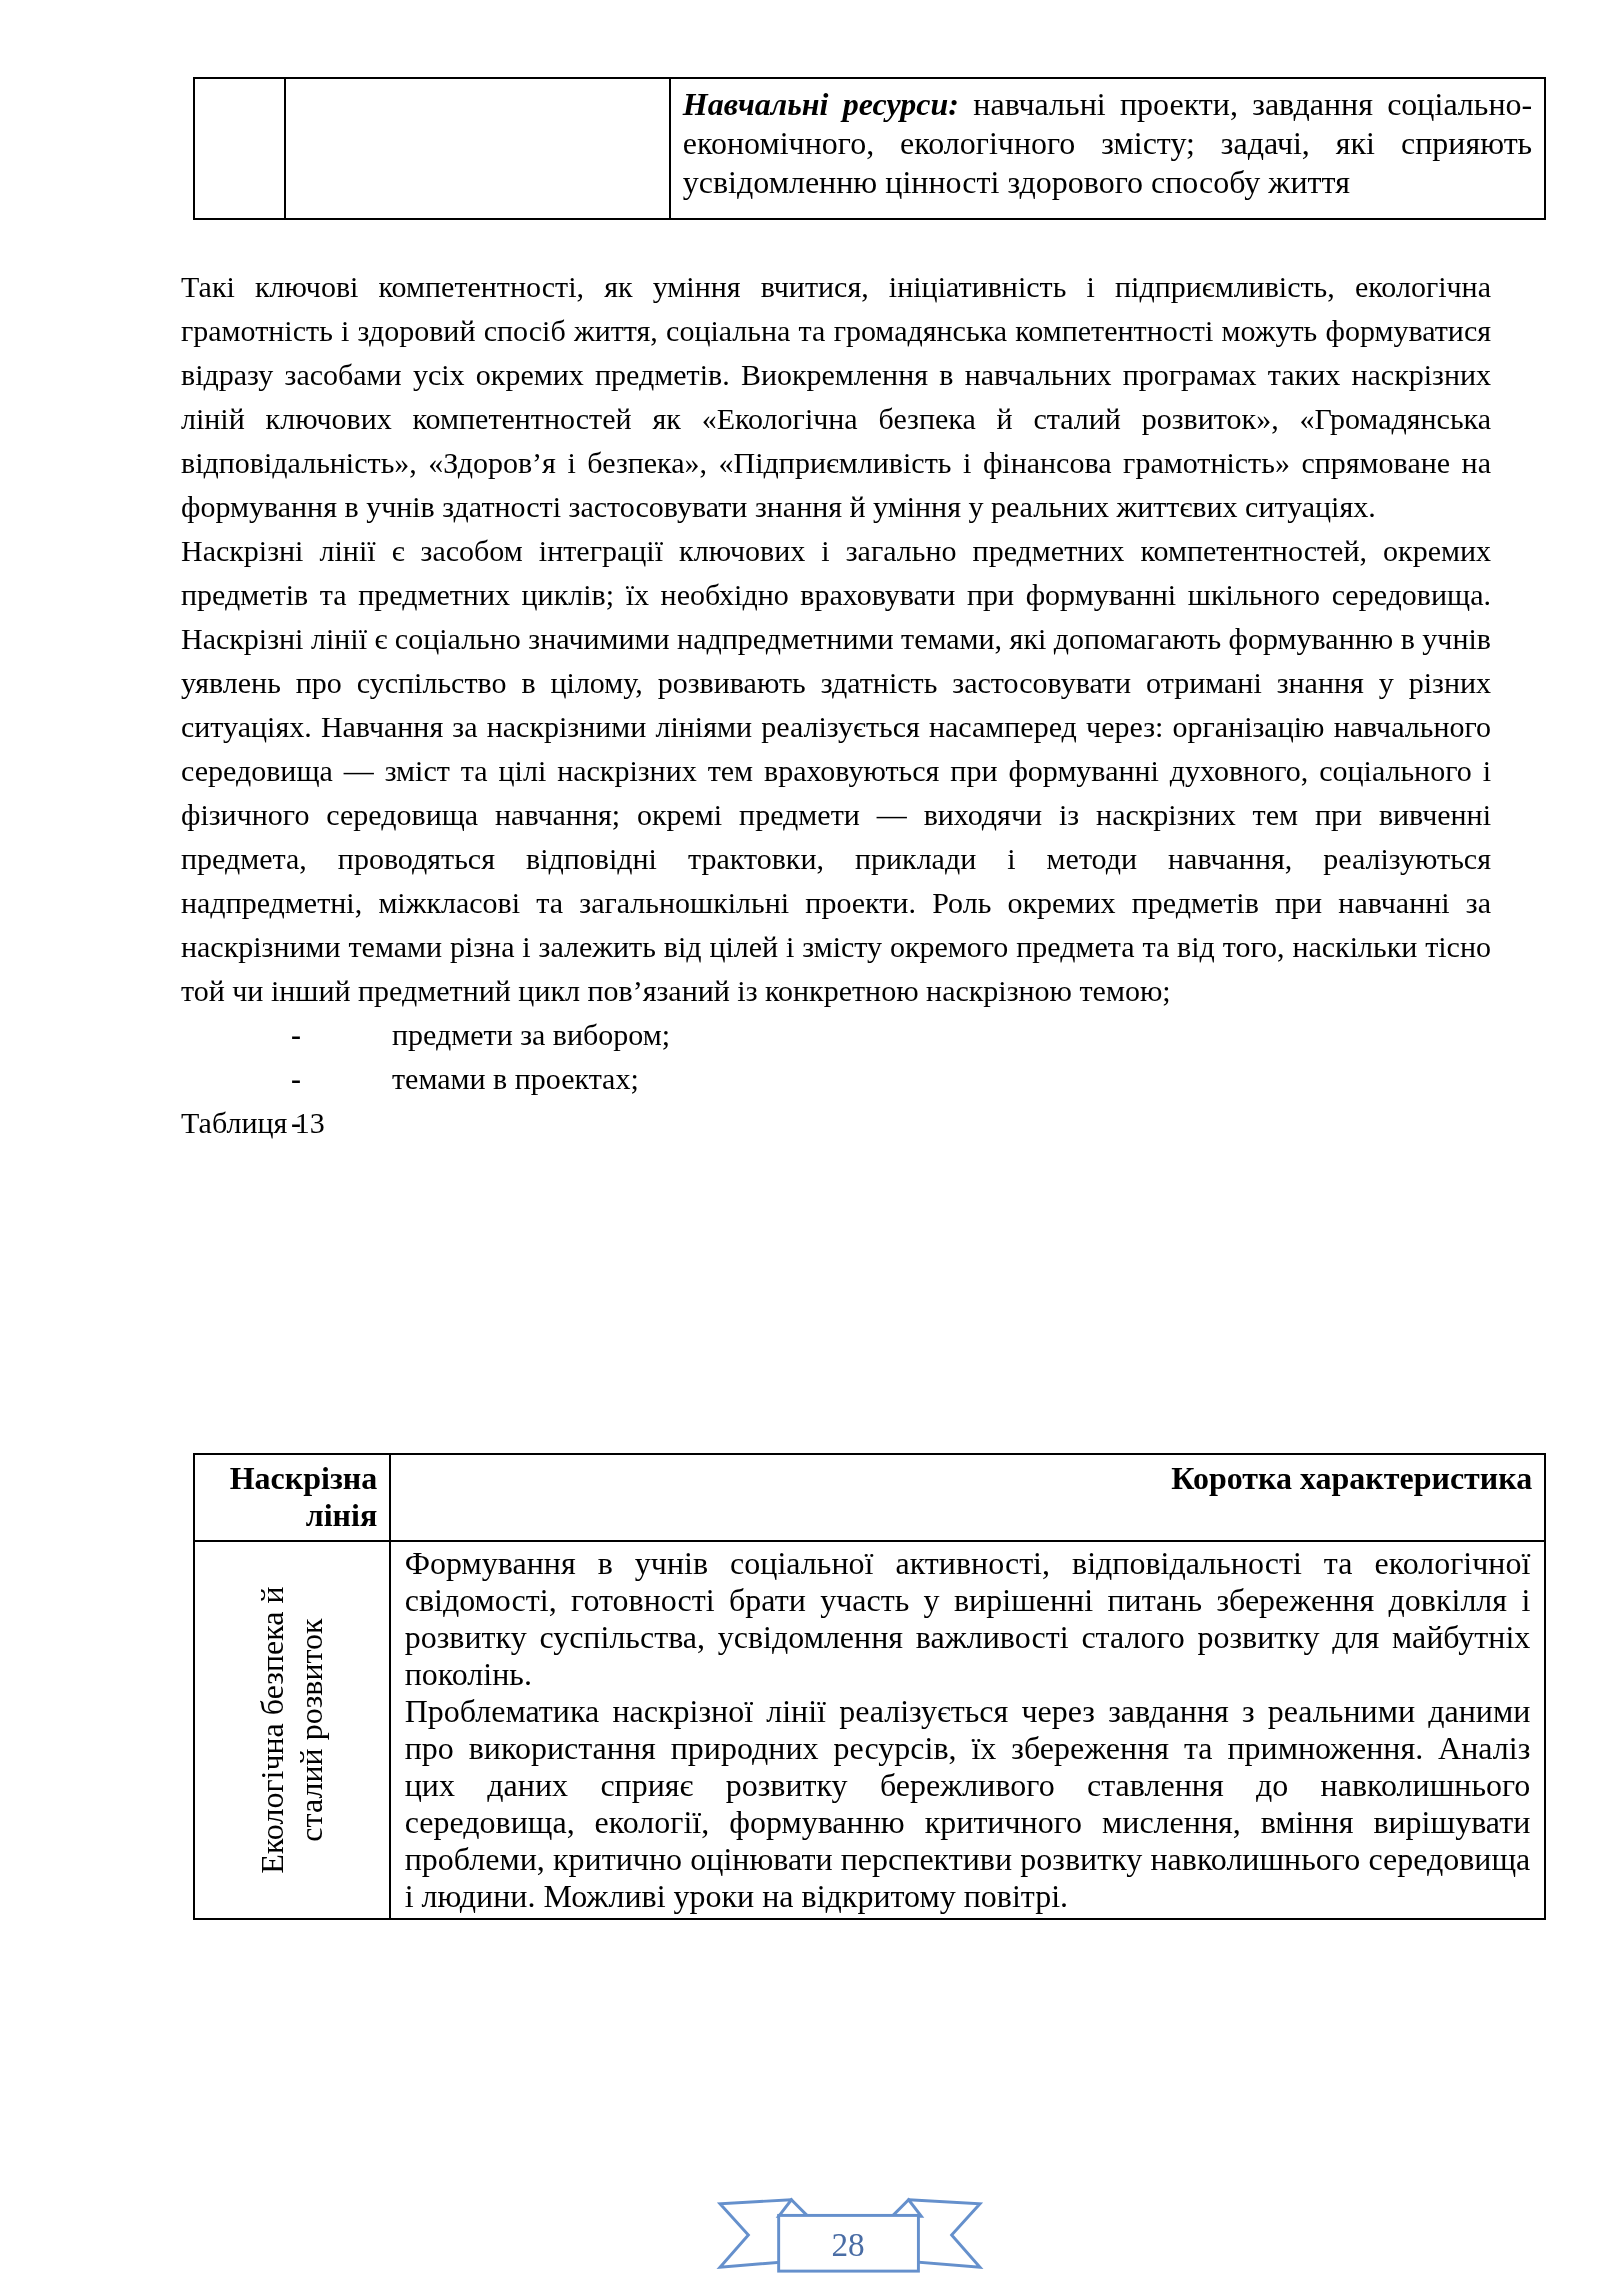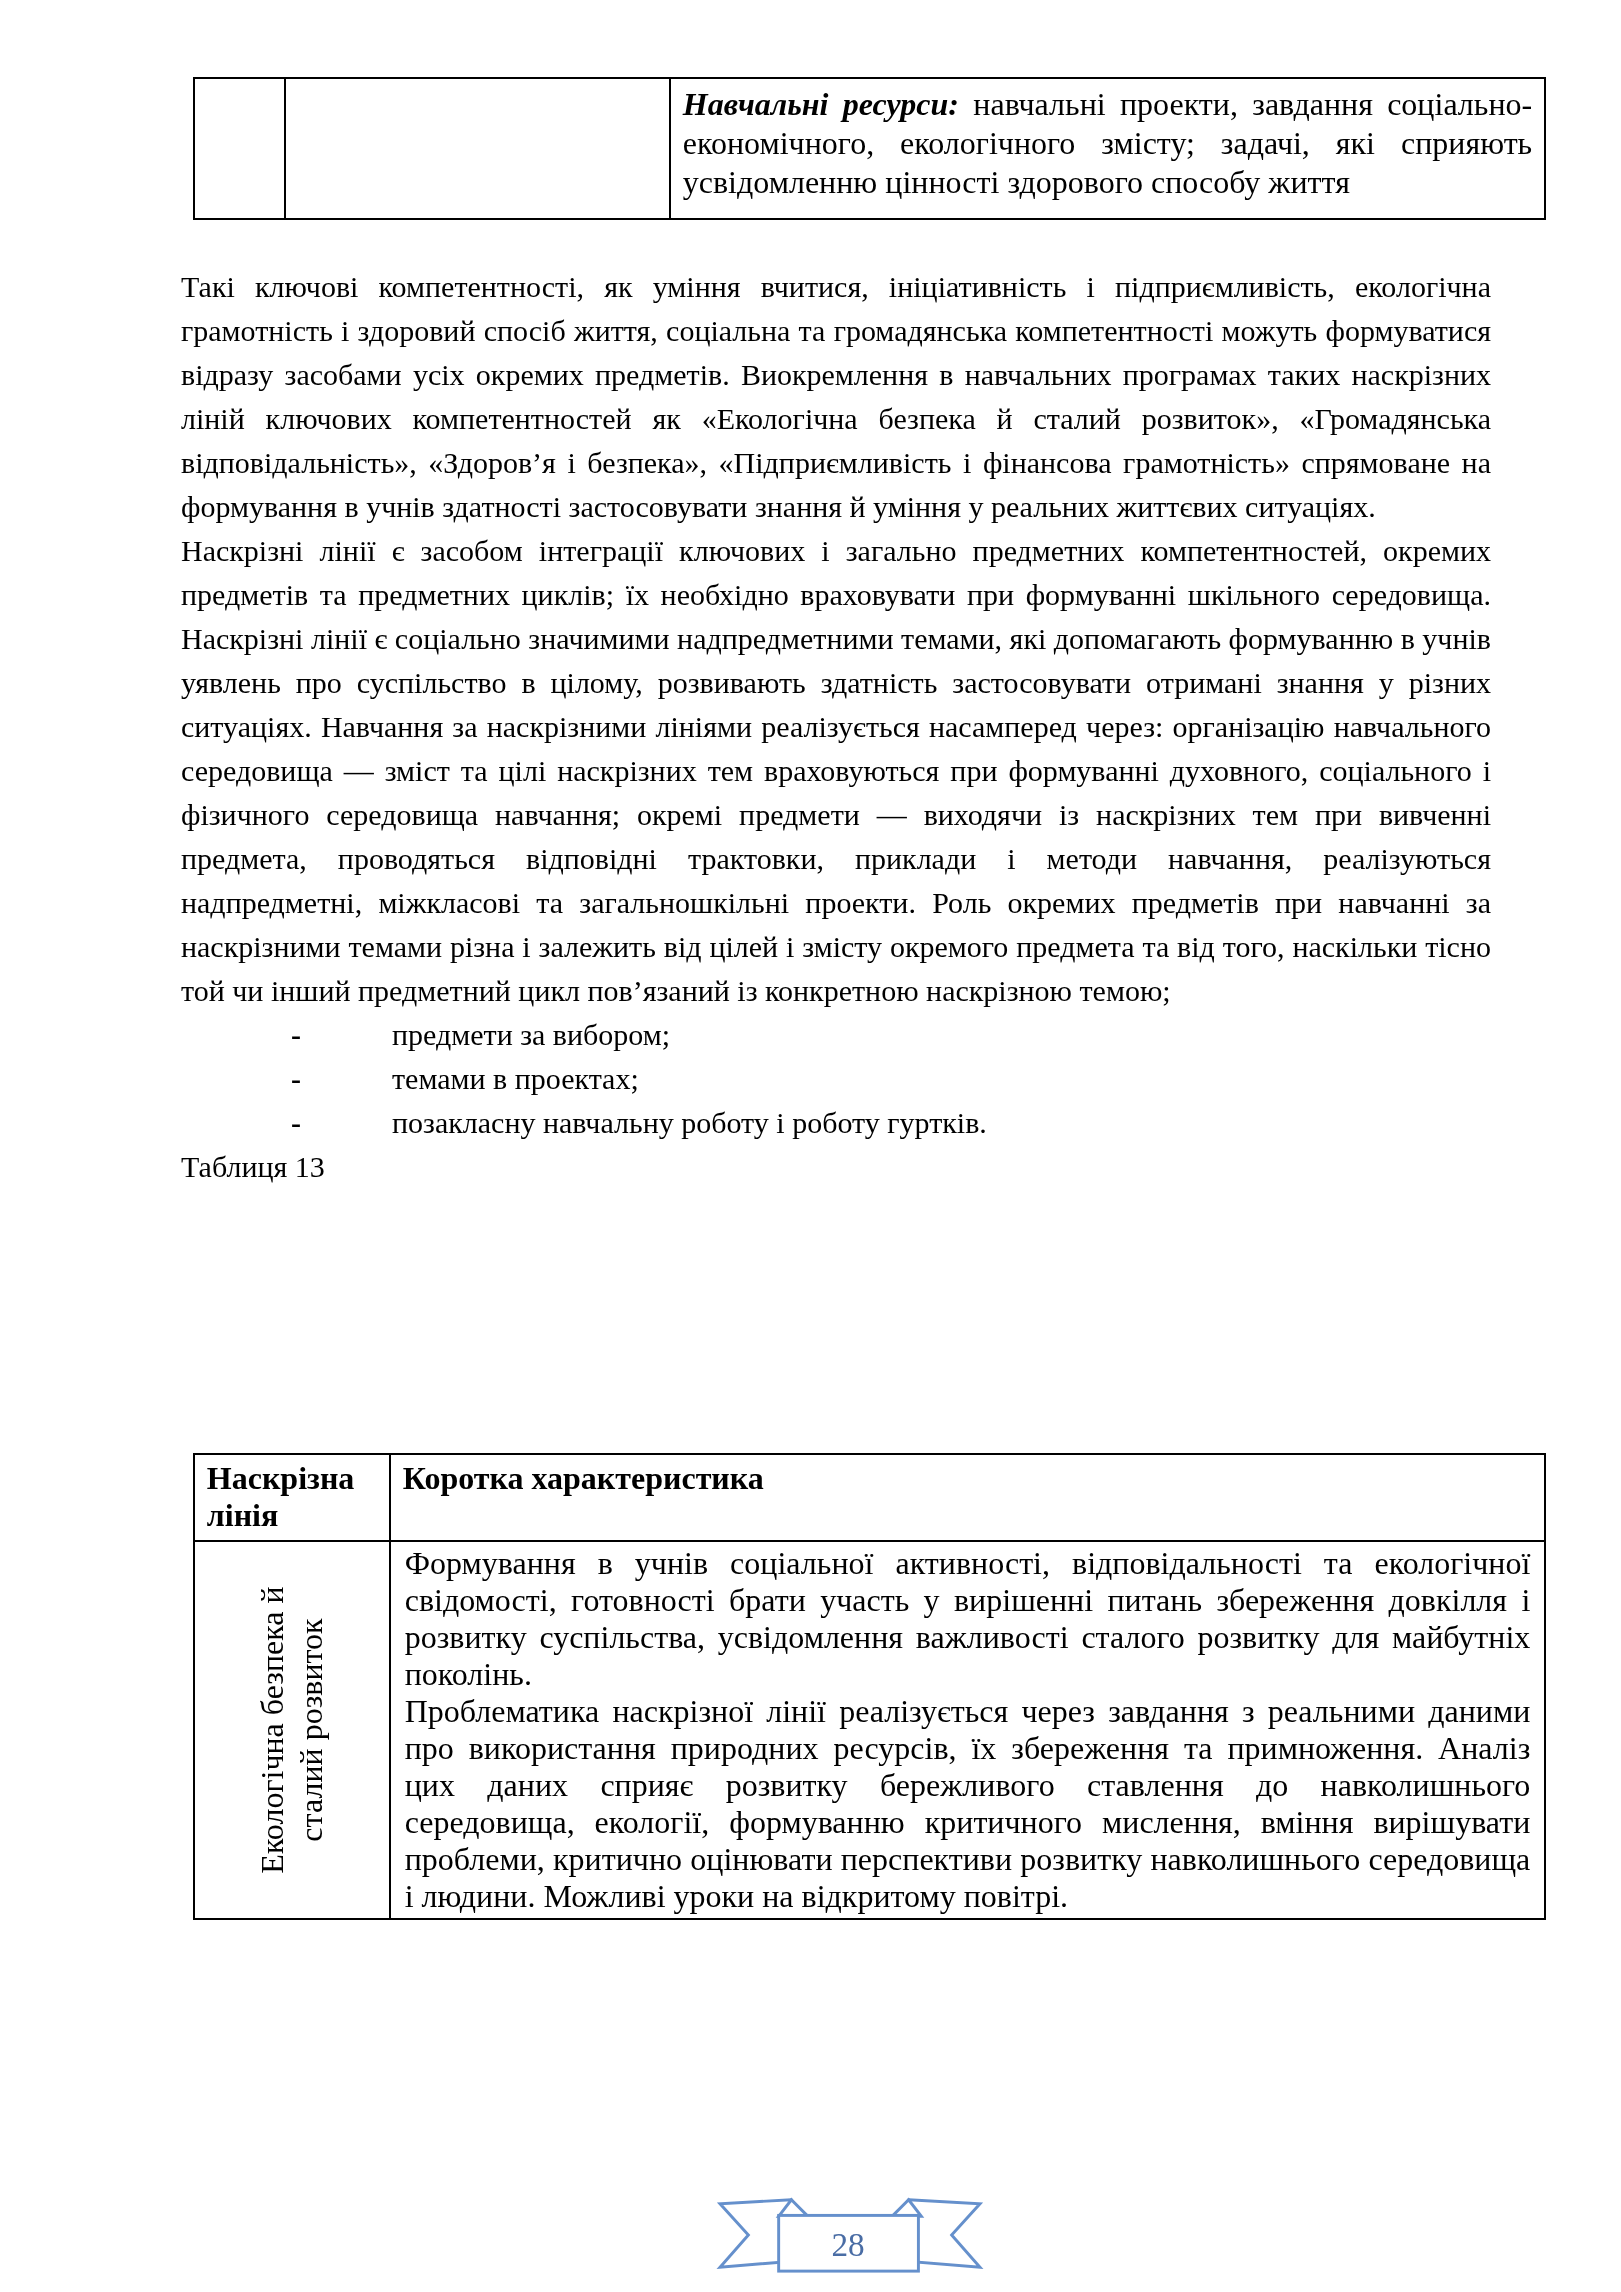--- a/index.html
+++ b/index.html
@@ -38,21 +38,21 @@
   #body-block p{margin:0;text-align:justify;}
   .bullet-line{position:relative;padding-left:211px;text-align:left;}
   .bullet-marker{
     position:absolute;left:110px;top:0;
     font-weight:bold;
   }
   .caption{text-align:right;margin:0;}
   
   #table13{top:1453px;}
   #table13 .hdr{
-    font-weight:bold;text-align:left;
+    font-weight:bold;text-align:right;
     height:78px;vertical-align:top;
     line-height:37px;padding-top:4.9px;
   }
   #table13 .data-row{height:372px;}
   #table13 .vcell{position:relative;padding:0;}
   .vtext{
     position:absolute;top:50%;left:50%;
     transform:translate(-50%,-50%) rotate(-90deg);
     white-space:nowrap;
     text-align:center;
@@ -99,21 +99,20 @@
     <div class="bullet-line">
       <span class="bullet-marker">-</span>
       <span>предмети за вибором;</span>
     </div>
     <div class="bullet-line">
       <span class="bullet-marker">-</span>
       <span>темами в проектах;</span>
     </div>
     <div class="bullet-line">
       <span class="bullet-marker">-</span>
-      <span>позакласну навчальну роботу і роботу гуртків.</span>
     </div>
 
     <p class="caption">Таблиця 13</p>
   </div>
 
   <table id="table13" class="doc-table">
     <colgroup>
         <col style="width:196px">
         <col>
       </colgroup>

